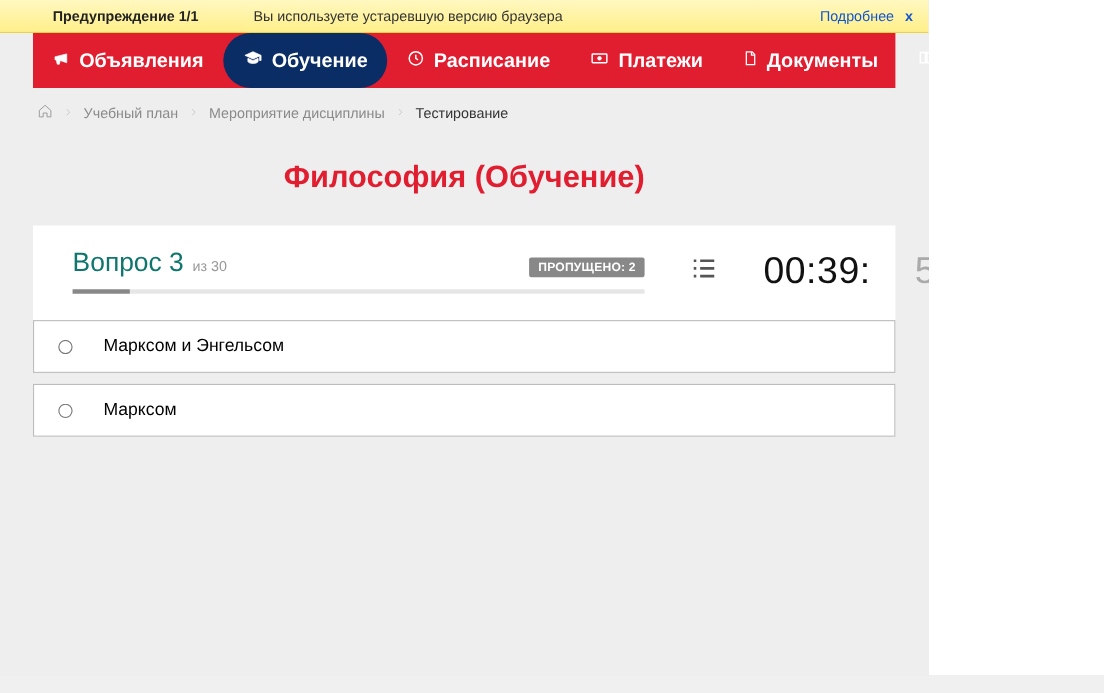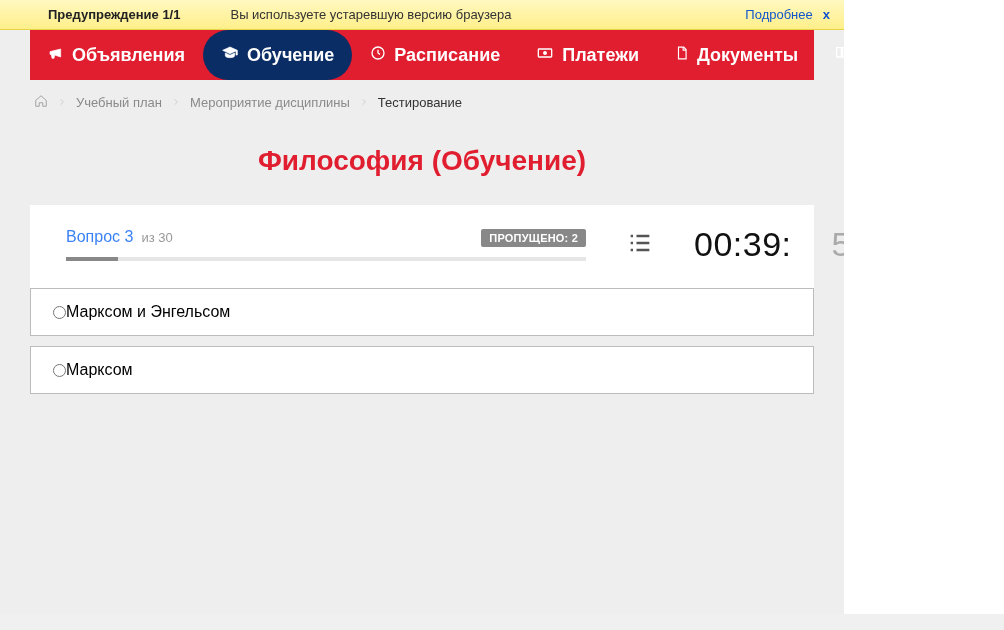--- a/index.html
+++ b/index.html
@@ -91,21 +91,21 @@
   .card {
     background: #fff;
     margin: 0 30px;
     padding: 20px 30px 24px 36px;
     display: flex;
     align-items: center;
     gap: 40px;
   }
   .qcol { flex: 1; }
   .qline { display: flex; align-items: baseline; gap: 8px; }
-  .qlabel { font-size: 16px; color: #3b82f6; }
+  .qlabel { font-size: 24px; color: #0f766e; }
   .qtotal { font-size: 13px; color: #999; }
   .badge {
     margin-left: auto;
     background: #888888;
     color: #fff;
     font-size: 11px;
     font-weight: 700;
     letter-spacing: .2px;
     padding: 3px 8px;
     border-radius: 2px;
@@ -145,21 +145,21 @@
   .qbody .lbl { font-style: italic; font-weight: 700; }
   .qbody p { margin-bottom: 22px; line-height: 1.5; }
   .atype .lbl { margin-right: 4px; }
   .atype { margin-bottom: 40px; }
 
   
   .answers { margin: 0 30px; }
   .answer {
     display: flex;
     align-items: center;
-    gap: 0;
+    gap: 28px;
     border: 1px solid #bcbcbc;
     background: #fff;
     padding: 14px 22px;
     margin-bottom: 10px;
     font-size: 16px;
     cursor: pointer;
   }
   .answer input[type=radio] {
     width: 13px; height: 13px;
   }

